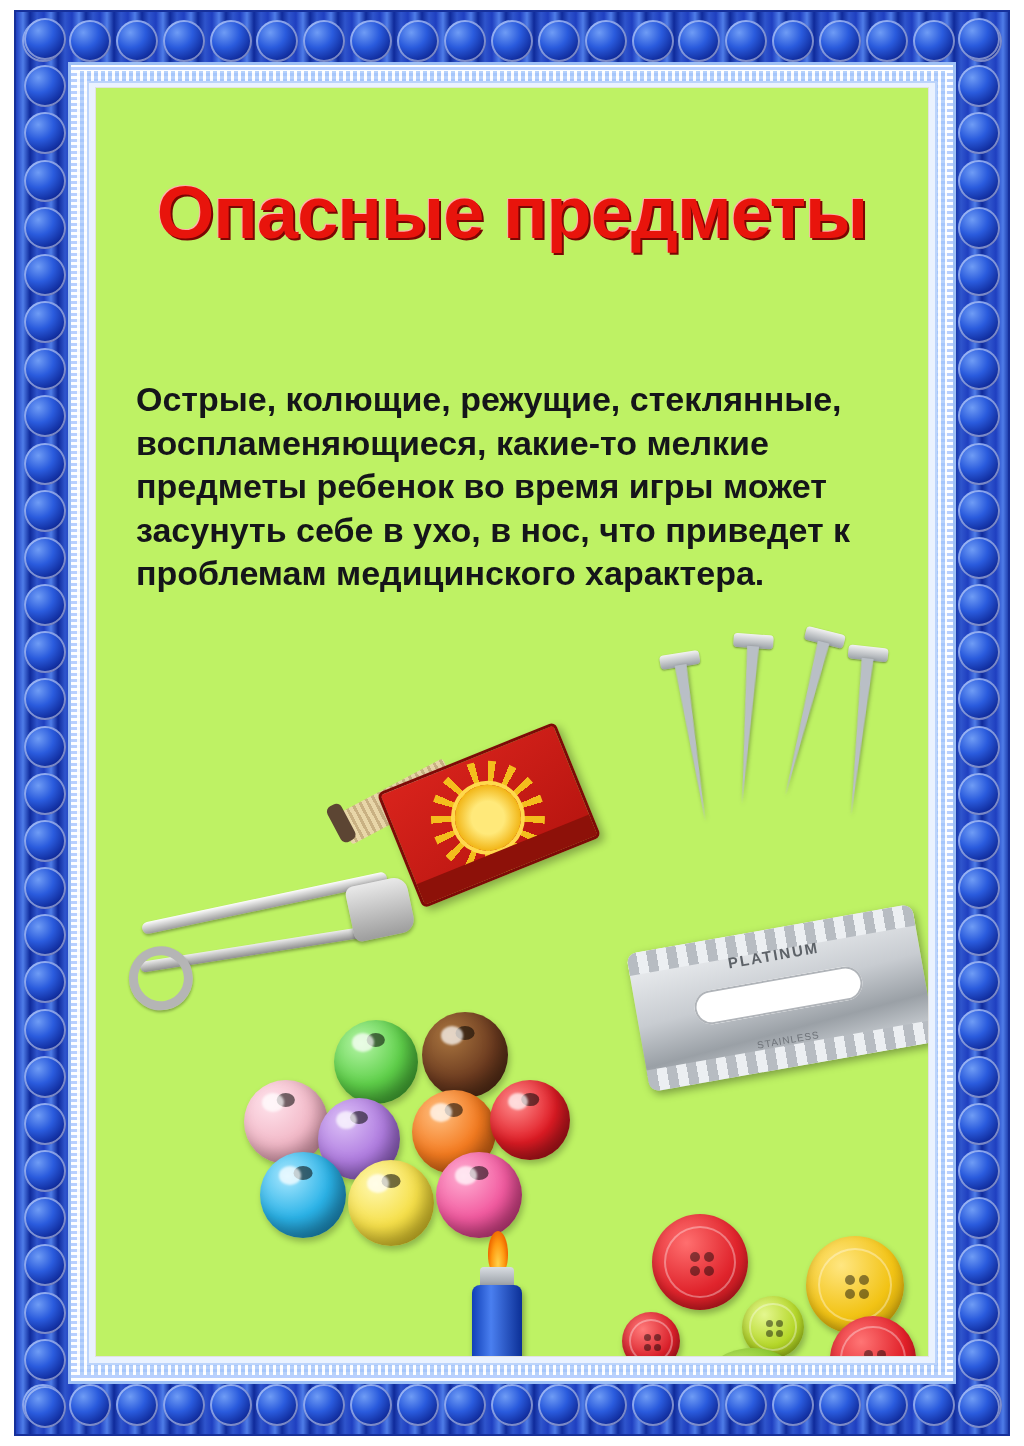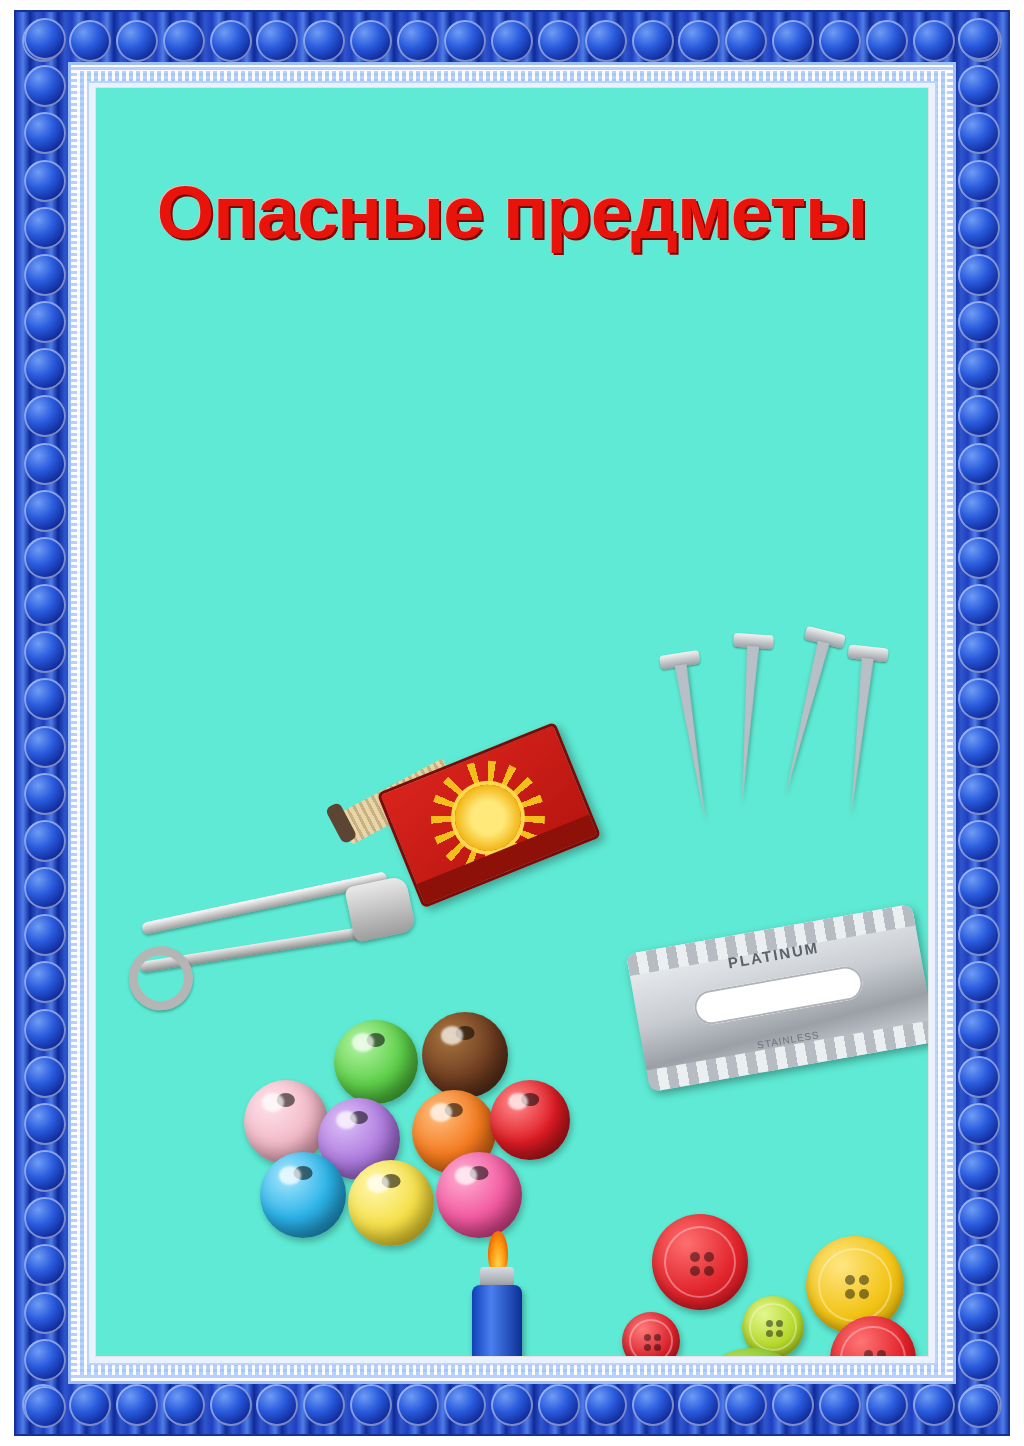--- a/index.html
+++ b/index.html
@@ -107,21 +107,21 @@
     background: #eaf2ff;
   }
 
   
   .card {
     position: absolute;
     left: 96px;
     top: 88px;
     right: 96px;
     bottom: 90px;
-    background: #5eead4;
+    background: #bef264;
     box-shadow: 0 0 0 1px #e2e2e2;
     overflow: hidden;
   }
 
   
   .title {
     position: absolute;
     left: 0;
     right: 0;
     top: 82px;
@@ -476,20 +476,21 @@
         <span class="dot"></span>
     </div>
   </div>
 
   <div class="border-lace"></div>
 
   <div class="card">
 
     <div class="title">Опасные предметы</div>
 
+    <div class="body-text">Острые, колющие, режущие, стеклянные, воспламеняющиеся, какие-то мелкие предметы ребенок во время игры может засунуть себе в ухо, в нос, что приведет к проблемам медицинского характера.</div>
 
     <div class="art">
 
       <div class="obj matchbox">
         <div class="mb-sticks"></div>
         <div class="mb-heads"></div>
         <div class="mb-box">
           <div class="mb-rays"></div>
           <div class="mb-sun"></div>
           <div class="mb-strip"></div>

